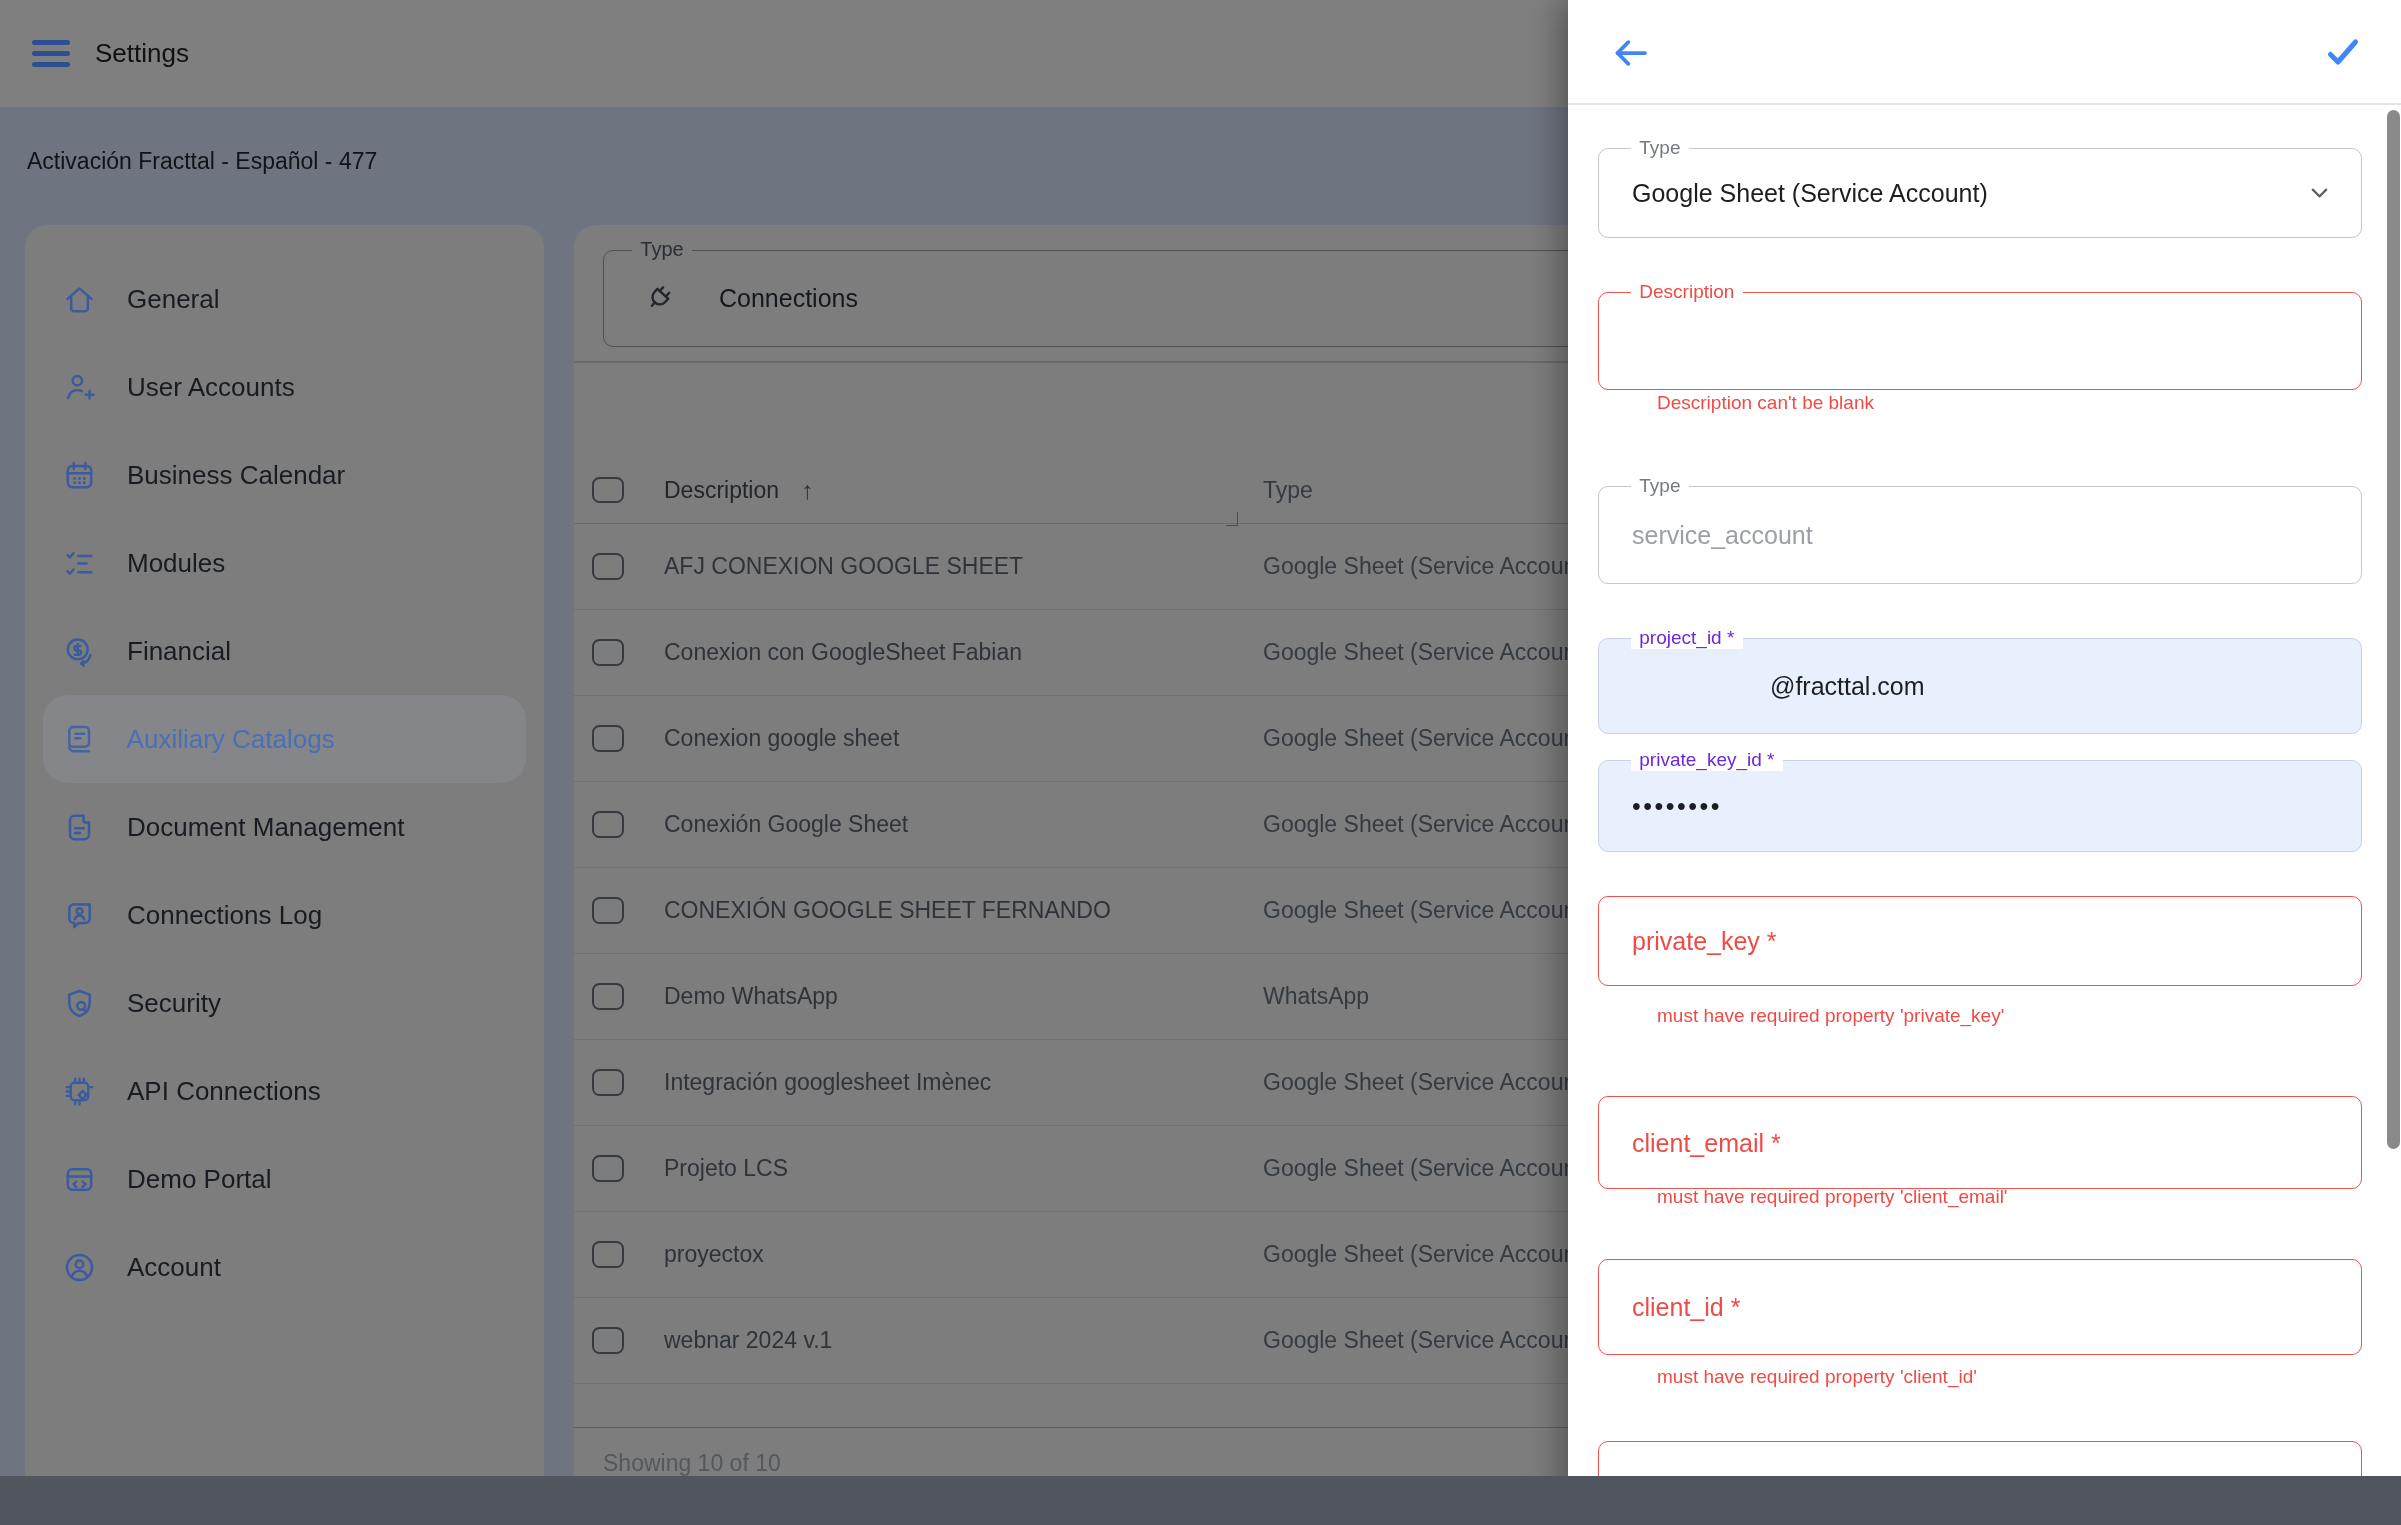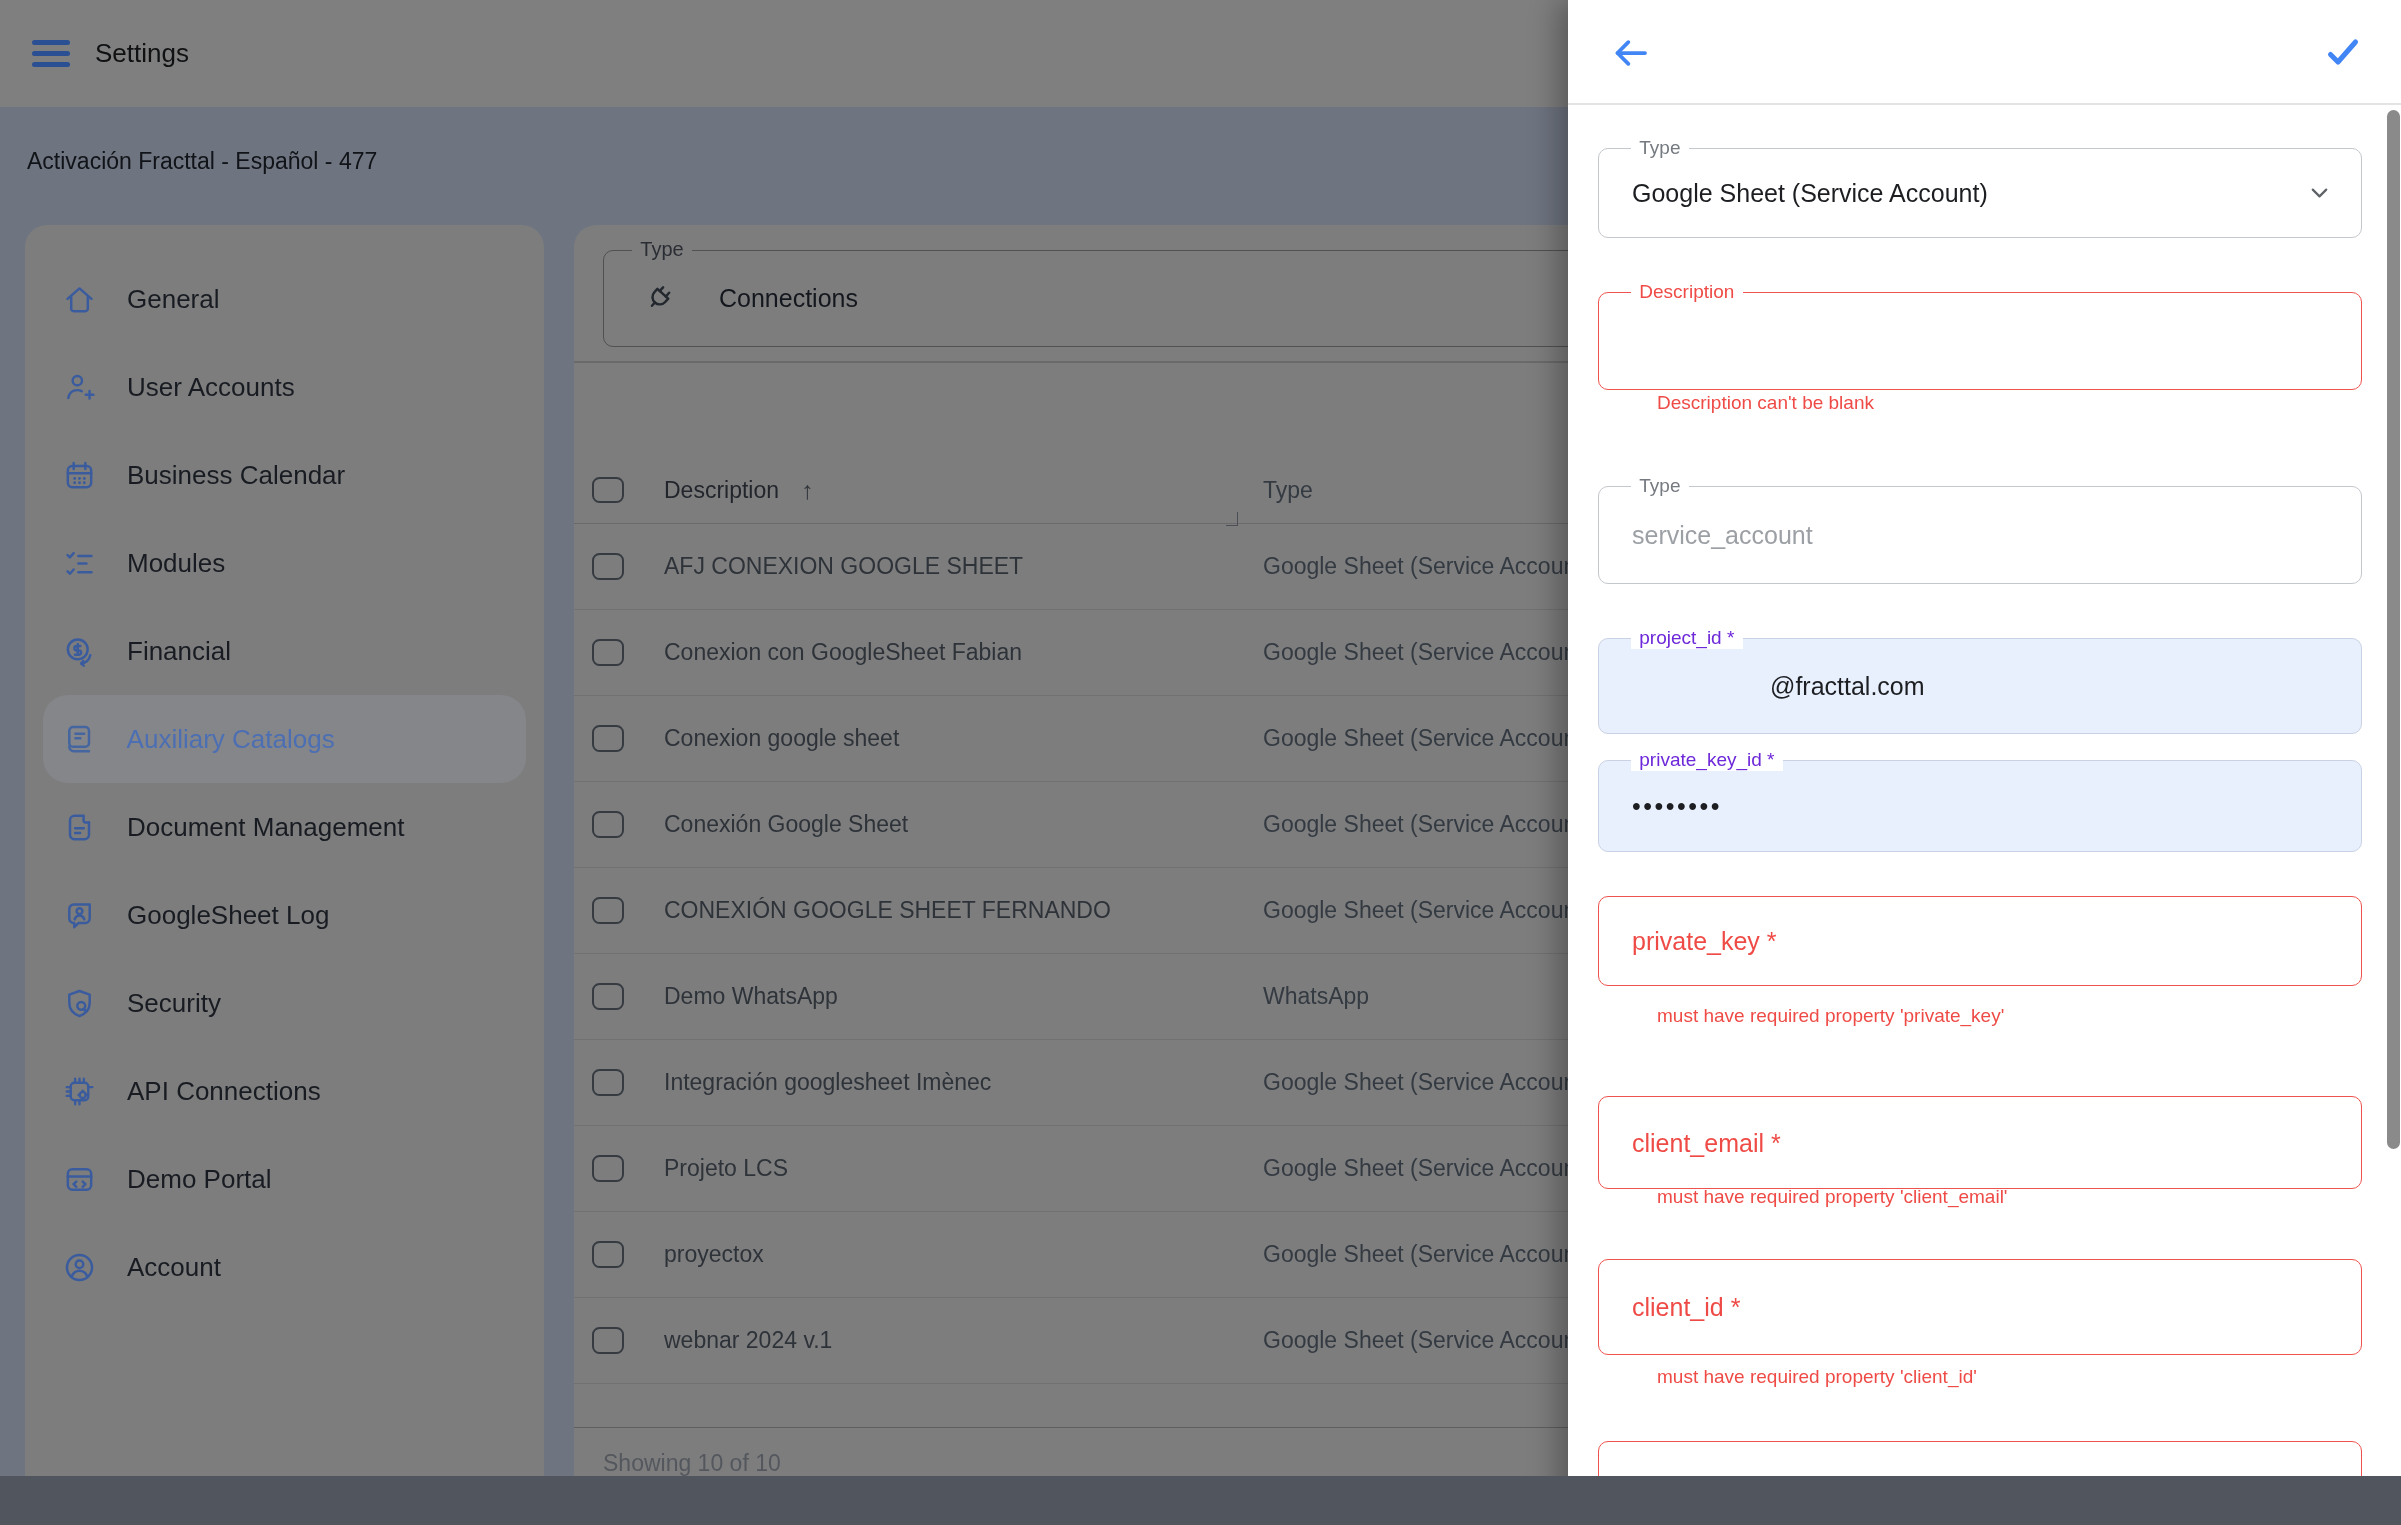--- a/index.html
+++ b/index.html
@@ -161,21 +161,21 @@
           <path d="M9 12.5h6M9 15.8h3.4"></path>
         </svg>
       <span class="side-label">Document Management</span>
     </div>
     <div class="side-item">
       <svg viewBox="0 0 24 24" fill="none" stroke="currentColor" stroke-width="1.7" stroke-linecap="round" stroke-linejoin="round">
           <path d="M19 4.5H8a3 3 0 0 0-3 3v6.6a3 3 0 0 0 3 3h.4V20l3-2.9H16a3 3 0 0 0 3-3z"></path>
           <circle cx="12" cy="9" r="2"></circle>
           <path d="M8.7 14.6c.6-1.7 1.8-2.6 3.3-2.6s2.7.9 3.3 2.6"></path>
         </svg>
-      <span class="side-label">GoogleSheet Log</span>
+      <span class="side-label">Connections Log</span>
     </div>
     <div class="side-item">
       <svg viewBox="0 0 24 24" fill="none" stroke="currentColor" stroke-width="1.7" stroke-linecap="round" stroke-linejoin="round">
           <path d="M12 3.4l7 2.5v5.6c0 4.6-3 7.6-7 9.1-4-1.5-7-4.5-7-9.1V5.9z"></path>
           <circle cx="13.2" cy="13.6" r="2.7"></circle>
           <path d="M15.6 16.4l.7.7" stroke-width="2"></path>
         </svg>
       <span class="side-label">Security</span>
     </div>
     <div class="side-item">

